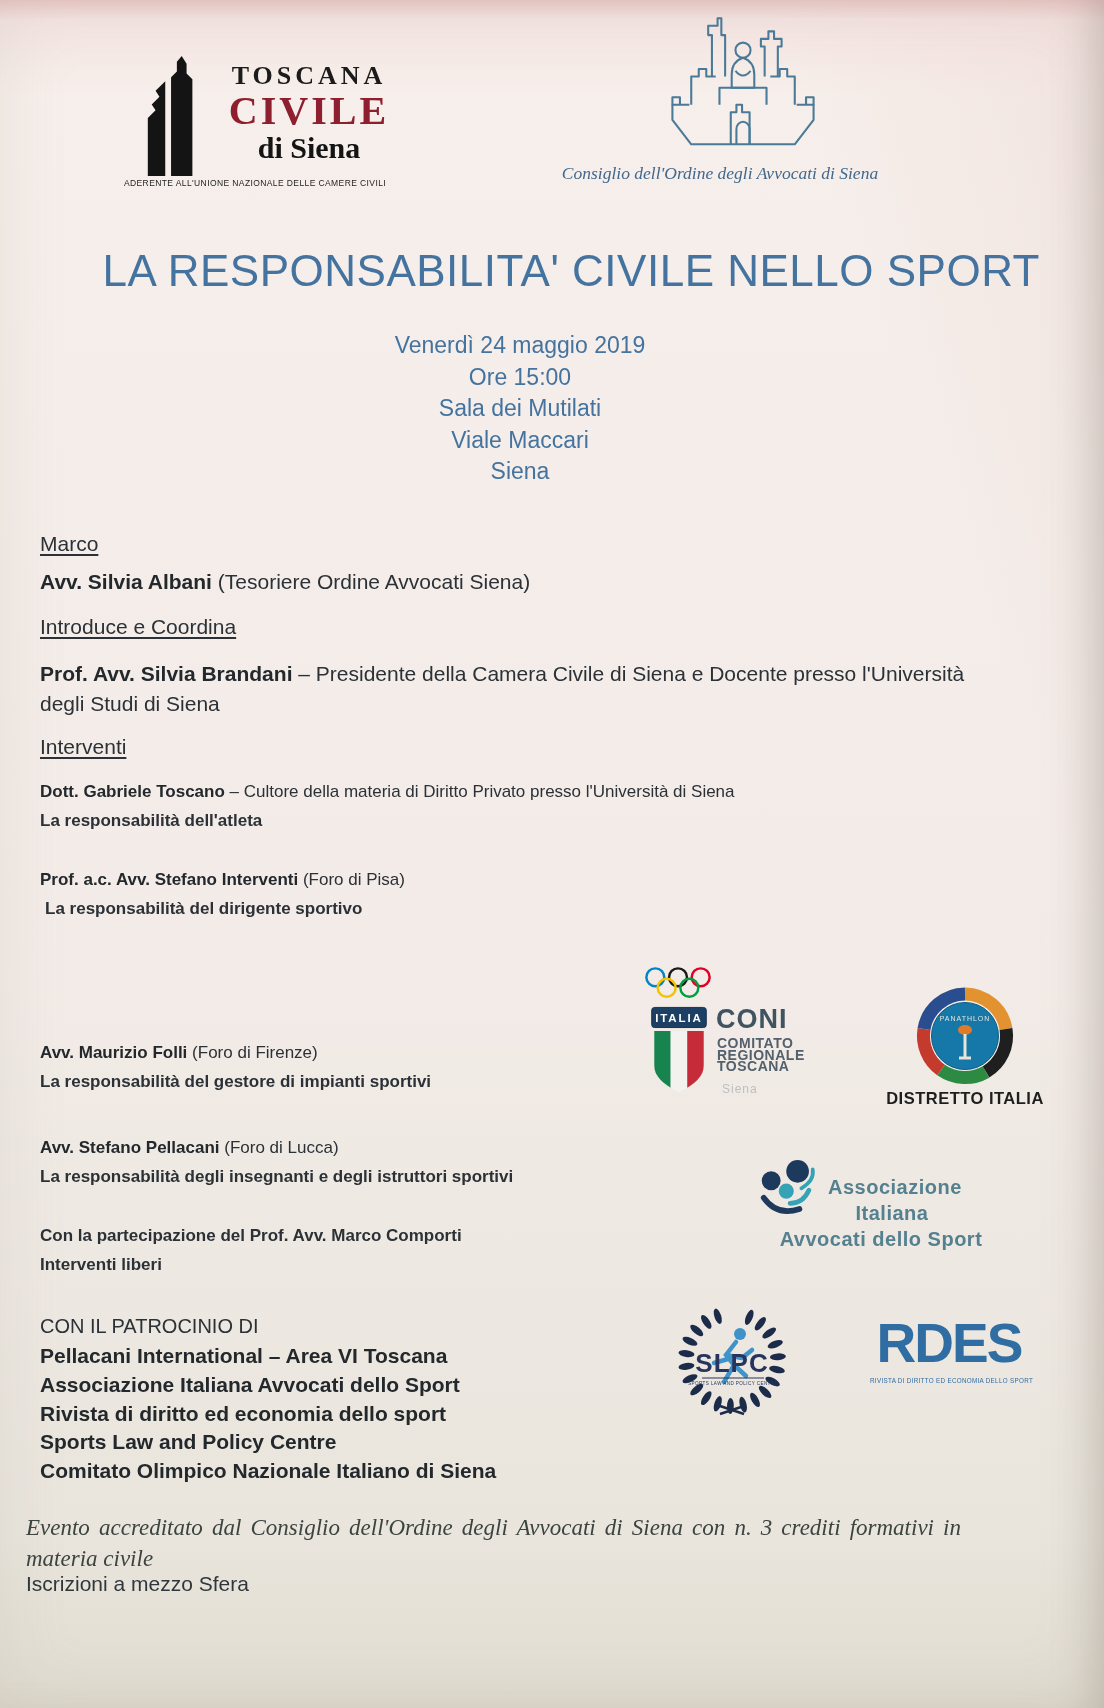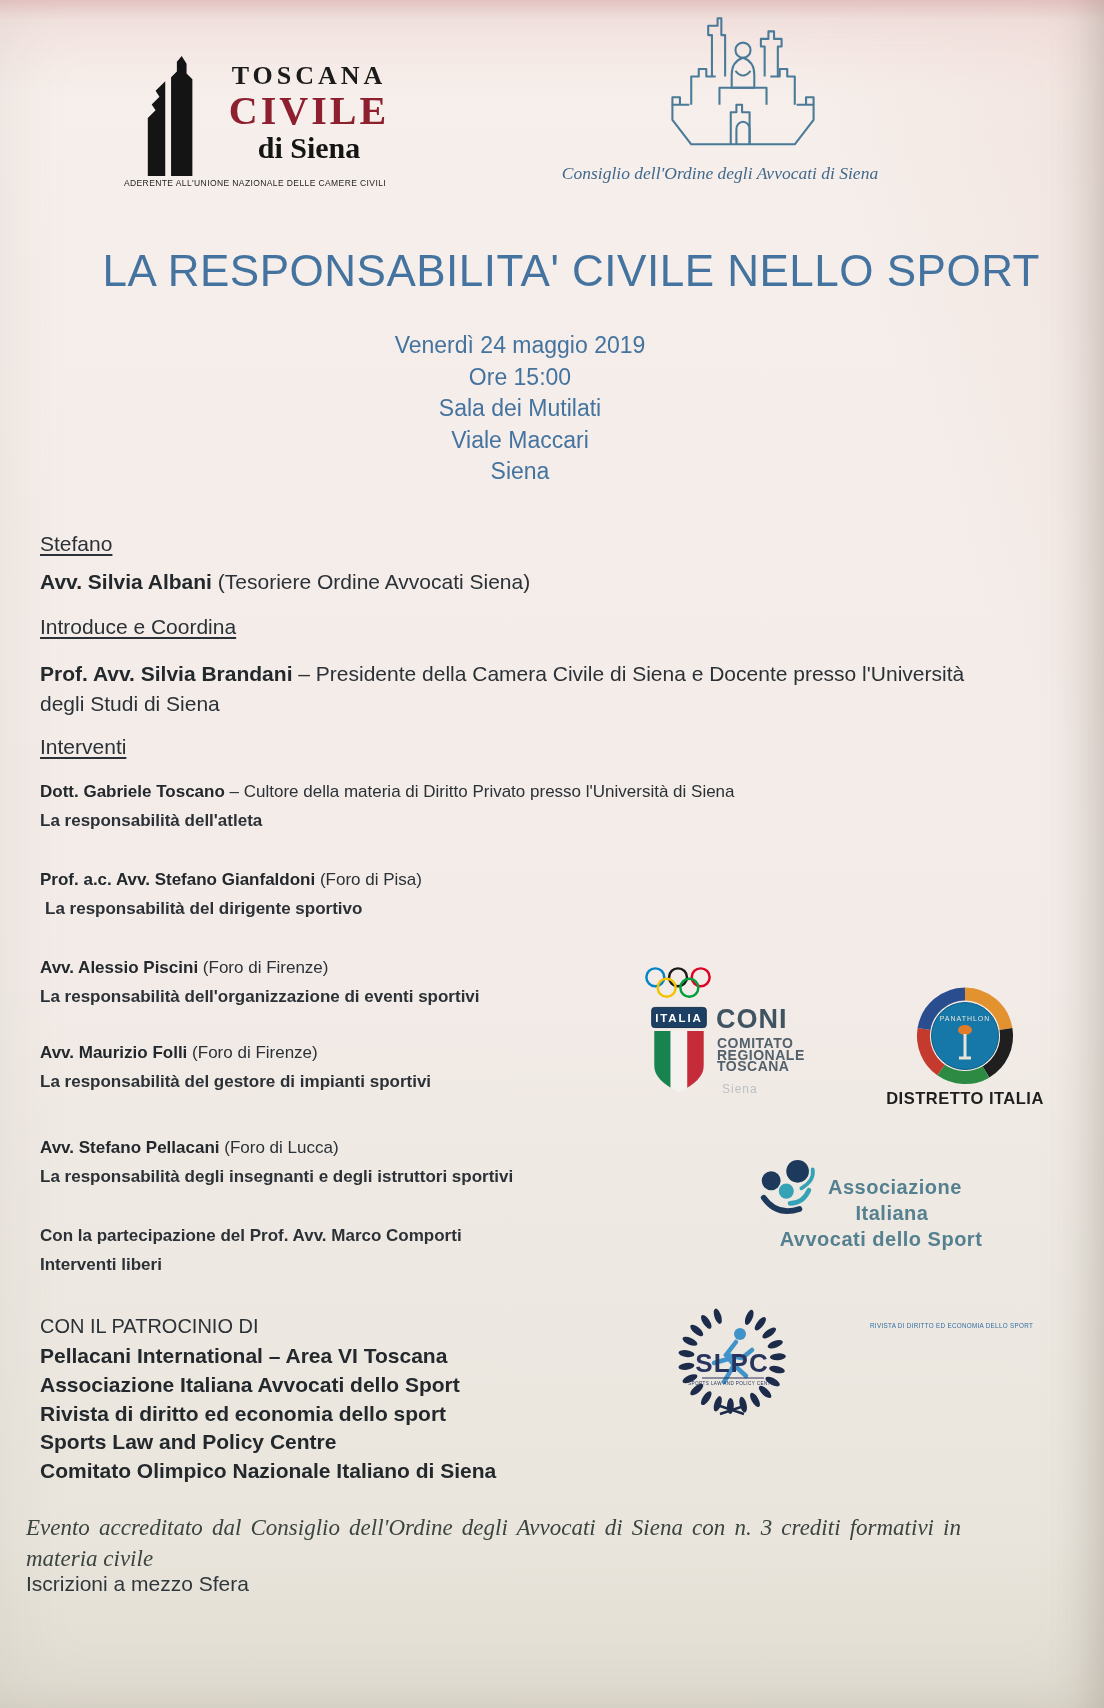--- a/index.html
+++ b/index.html
@@ -98,21 +98,21 @@
 
   <div class="abs title">LA RESPONSABILITA' CIVILE NELLO SPORT</div>
   <div class="abs event-info">
     <div>Venerdì 24 maggio 2019</div>
     <div>Ore 15:00</div>
     <div>Sala dei Mutilati</div>
     <div>Viale Maccari</div>
     <div>Siena</div>
   </div>
 
-  <div class="abs heading" style="top:532px;">Stefano</div>
+  <div class="abs heading" style="top:532px;">Marco</div>
   <div class="abs line" style="top:570px;">
     <b>Avv. Silvia Albani</b>
     <span>(Tesoriere Ordine Avvocati Siena)</span>
   </div>
 
   <div class="abs heading" style="top:615px;">Introduce e Coordina</div>
   <div class="abs line wrapblock" style="top:659px;">
     <b>Prof. Avv. Silvia Brandani</b>
     <span>– Presidente della Camera Civile di Siena e Docente presso l'Università degli Studi di Siena</span>
   </div>
@@ -122,33 +122,26 @@
   <div class="abs speaker" style="top:777px;">
     <div>
       <b>Dott. Gabriele Toscano</b>
       <span>– Cultore della materia di Diritto Privato presso l'Università di Siena</span>
     </div>
     <div class="topic">La responsabilità dell'atleta</div>
   </div>
 
   <div class="abs speaker" style="top:865px;">
     <div>
-      <b>Prof. a.c. Avv. Stefano Gianfaldoni</b>
+      <b>Prof. a.c. Avv. Stefano Interventi</b>
       <span>(Foro di Pisa)</span>
     </div>
     <div class="topic" style="padding-left:5px;">La responsabilità del dirigente sportivo</div>
   </div>
 
-  <div class="abs speaker" style="top:953px;">
-    <div>
-      <b>Avv. Alessio Piscini</b>
-      <span>(Foro di Firenze)</span>
-    </div>
-    <div class="topic">La responsabilità dell'organizzazione di eventi sportivi</div>
-  </div>
 
   <div class="abs speaker" style="top:1038px;">
     <div>
       <b>Avv. Maurizio Folli</b>
       <span>(Foro di Firenze)</span>
     </div>
     <div class="topic">La responsabilità del gestore di impianti sportivi</div>
   </div>
 
   <div class="abs speaker" style="top:1133px;">
@@ -259,19 +252,20 @@
     <g>
       <circle cx="70" cy="36" r="6" fill="#3f93c8"></circle>
       <path d="M66 44 L56 57 L64 67 L54 84 M56 57 L72 60 L82 52 M64 67 L76 78 M44 65 L58 61" stroke="#3f93c8" stroke-width="4.5" fill="none" stroke-linecap="round"></path>
     </g>
     <text x="62" y="74" font-size="26" font-weight="bold" fill="#27355e" text-anchor="middle" letter-spacing="1">SLPC</text>
     <line x1="32" y1="80" x2="94" y2="80" stroke="#27355e" stroke-width="1.2"></line>
     <text x="63" y="87" font-size="4.6" fill="#27355e" text-anchor="middle" letter-spacing=".4">SPORTS LAW AND POLICY CENTRE</text>
   </svg>
 
   <div class="abs rdes">
+    <div class="rdes-word">RDES</div>
     <div class="rdes-sub">RIVISTA DI DIRITTO ED ECONOMIA DELLO SPORT</div>
   </div>
 
   <div class="abs accred">Evento accreditato dal Consiglio dell'Ordine degli Avvocati di Siena con n. 3 crediti formativi in materia civile</div>
   <div class="abs iscrizioni">Iscrizioni a mezzo Sfera</div>
 
 </div>
 
 </body></html>

